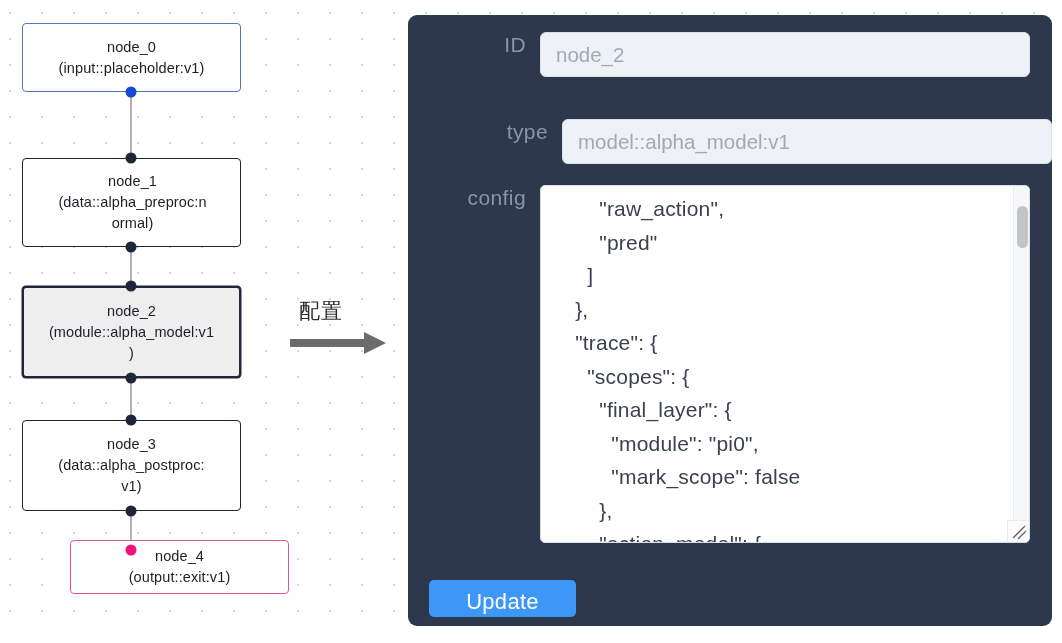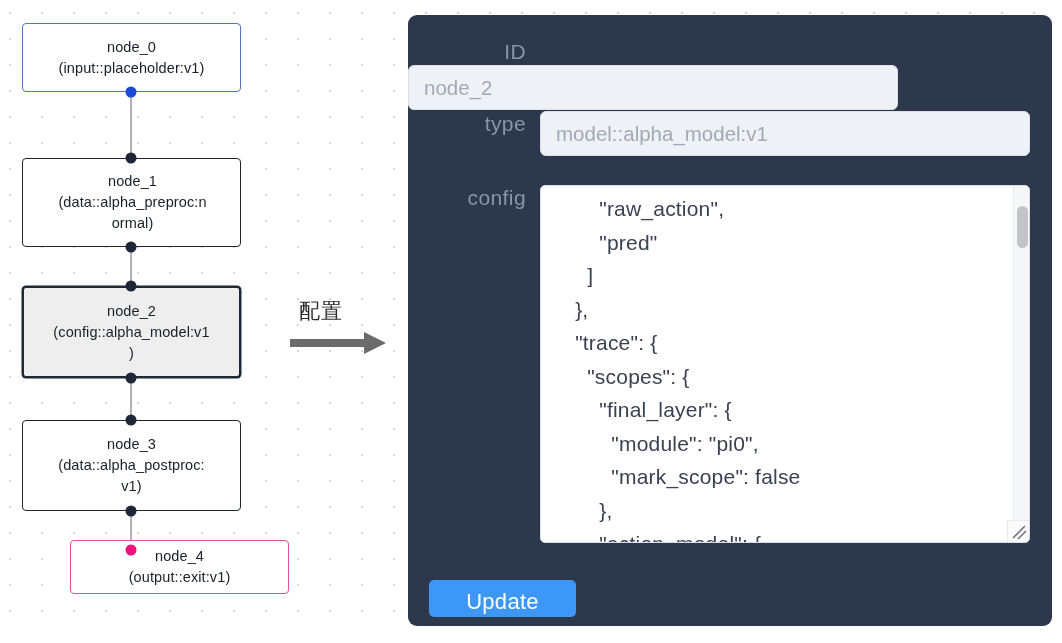--- a/index.html
+++ b/index.html
@@ -120,22 +120,22 @@
     border-radius: 6px;
     color: #a3a9b4;
     font-size: 20.5px;
     line-height: 43px;
     padding: 0 15px;
     font-family: "Liberation Sans", sans-serif;
     overflow: hidden;
     white-space: nowrap;
   }
 
-  #row-id { top: 24px; flex-direction: column; }
-  #row-type { top: 96px; }
+  #row-id { top: 17px; }
+  #row-type { top: 104px; justify-content: flex-end; }
   #row-config { top: 170px; }
 
   
   #config-box {
     position: relative;
     width: 490px;
     height: 358px;
     background: #ffffff;
     border: 1px solid #d9dde5;
     border-radius: 5px;
@@ -227,21 +227,21 @@
     <div class="node" style="left:22px; top:158px; width:219px; height:89px;padding-left:8px;">
       <span class="nline">node_1</span>
       <span class="nline">(data::alpha_preproc:n</span>
       <span class="nline">ormal)</span>
     </div>
     <div class="port" style="left:131px; top:158px;"></div>
     <div class="port" style="left:131px; top:247px;"></div>
 
     <div class="node selected" style="left:22px; top:286px; width:219px; height:92px;">
       <span class="nline">node_2</span>
-      <span class="nline">(config::alpha_model:v1</span>
+      <span class="nline">(module::alpha_model:v1</span>
       <span class="nline">)</span>
     </div>
     <div class="port" style="left:131px; top:286px;"></div>
     <div class="port" style="left:131px; top:378px;"></div>
 
     <div class="node" style="left:22px; top:420px; width:219px; height:91px;">
       <span class="nline">node_3</span>
       <span class="nline">(data::alpha_postproc:</span>
       <span class="nline">v1)</span>
     </div>

